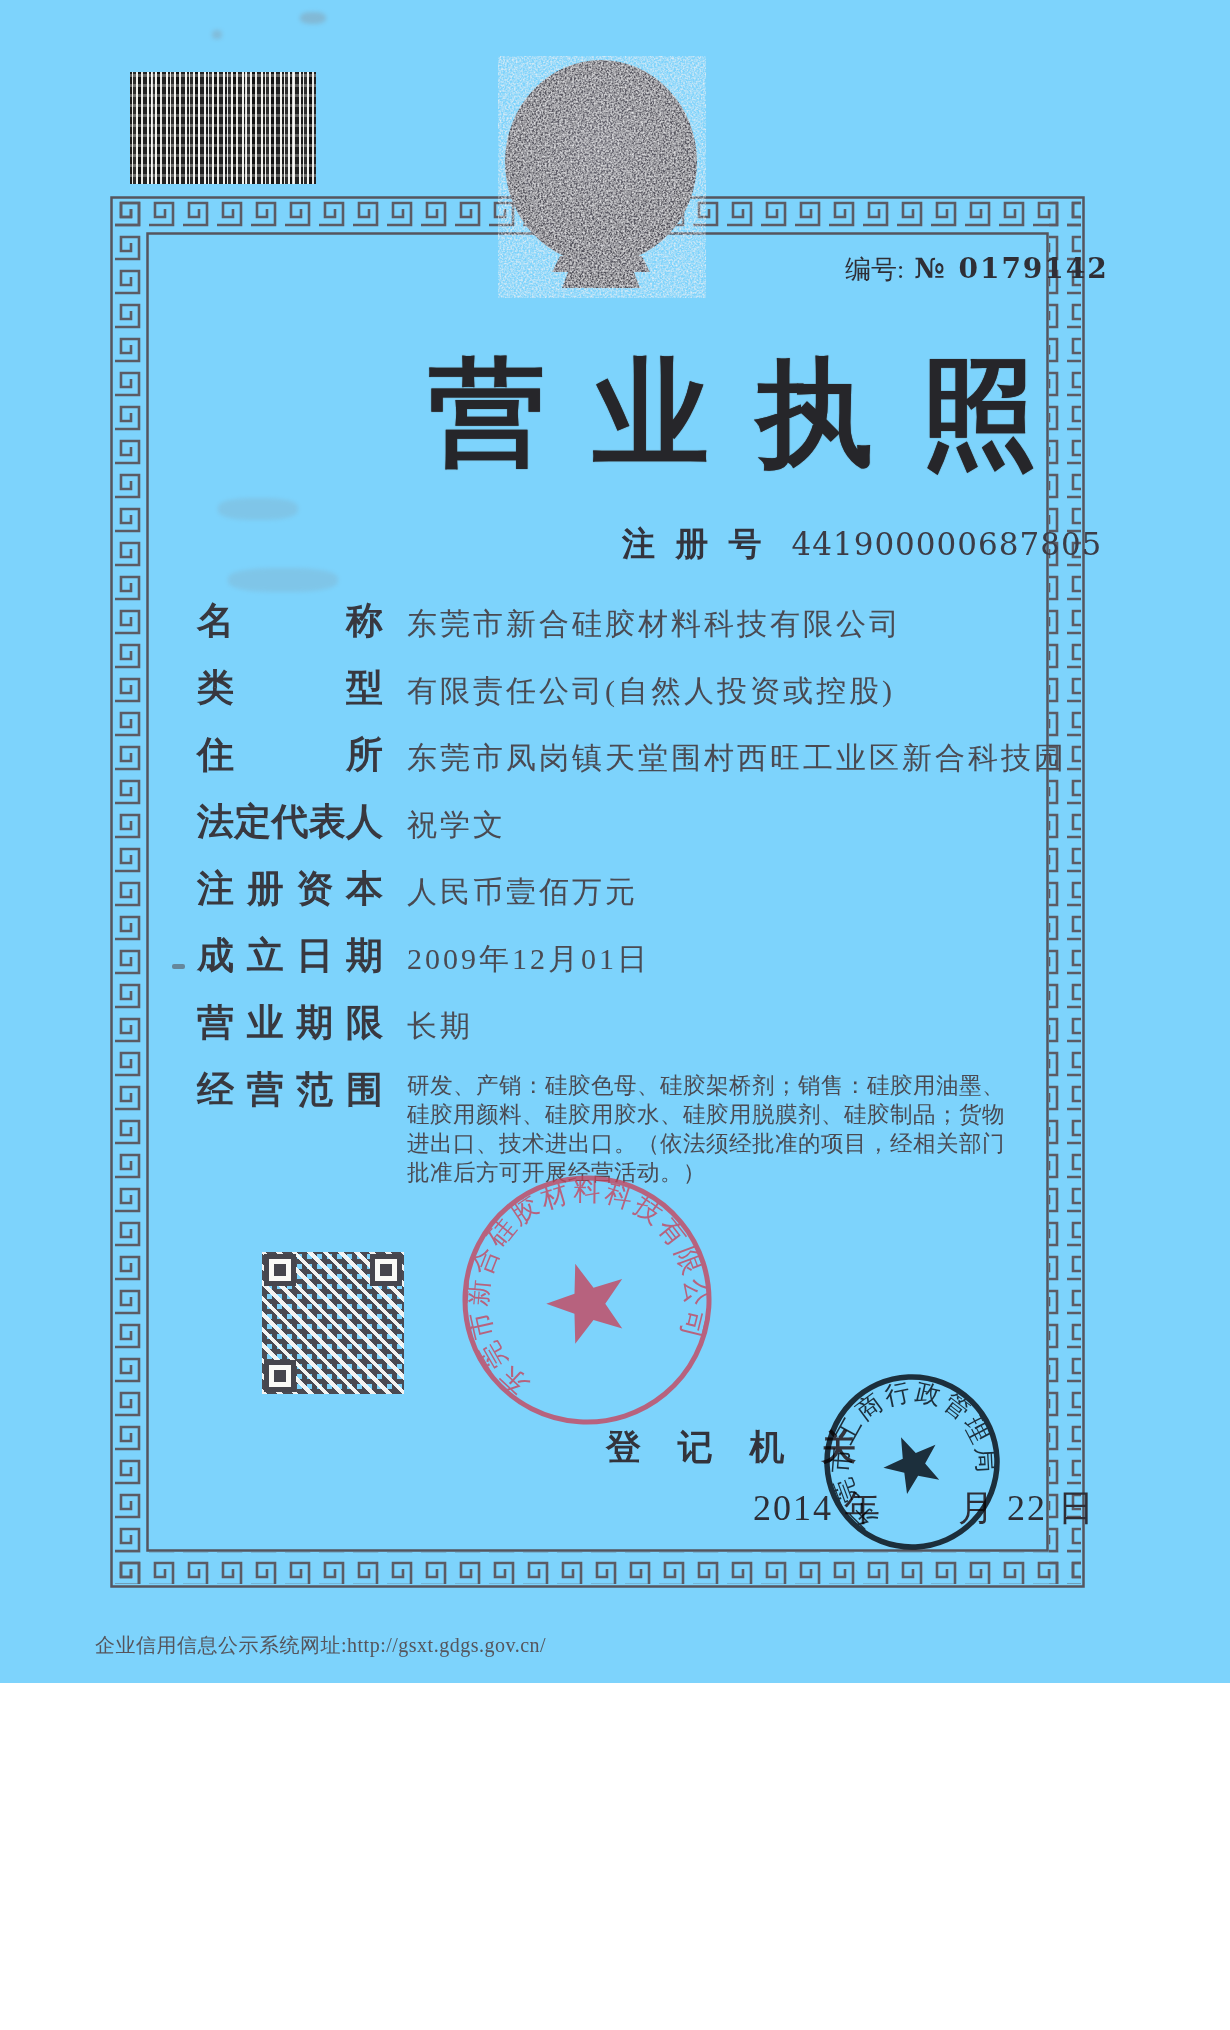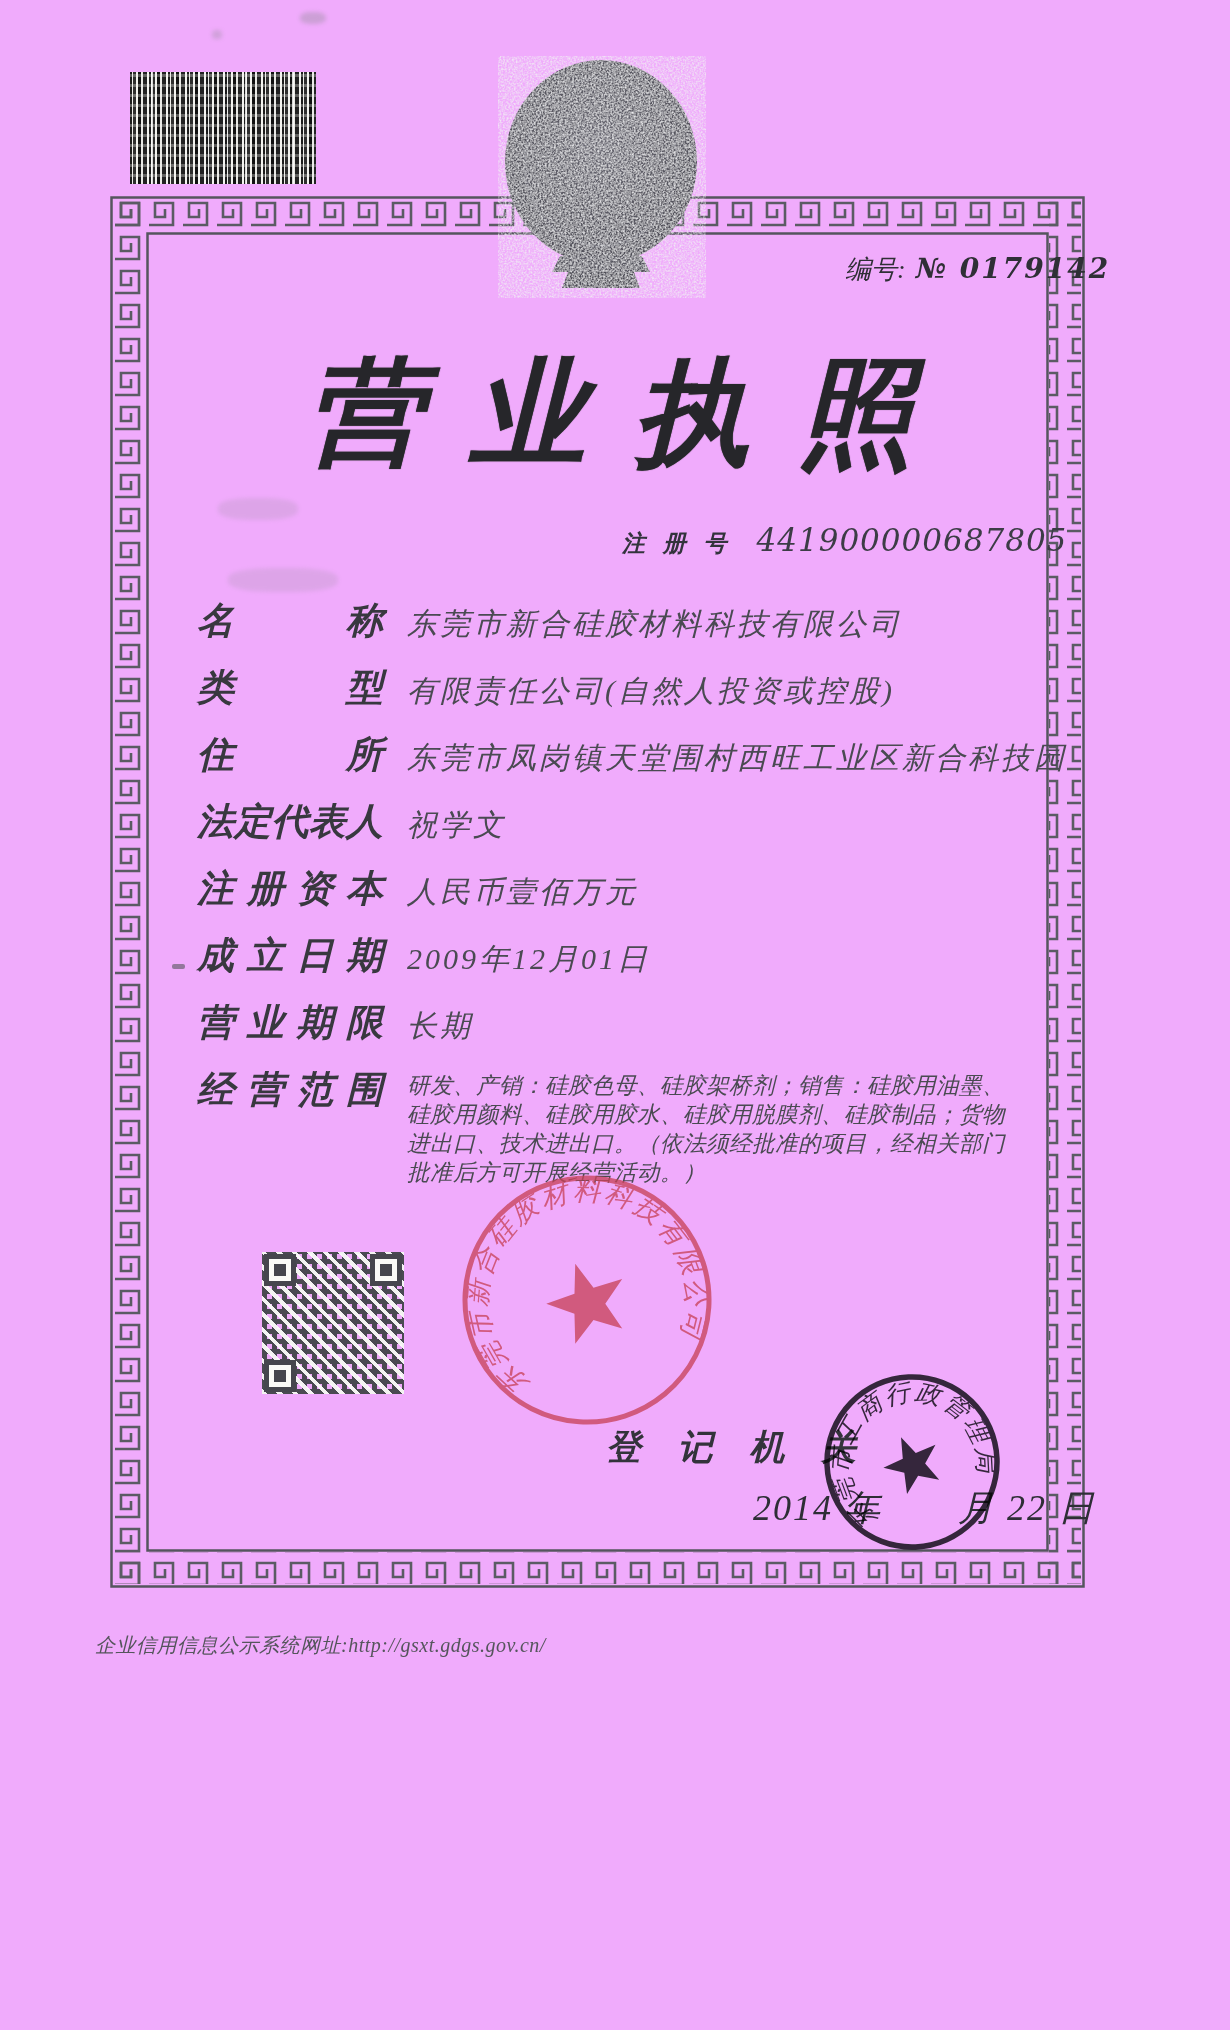--- a/index.html
+++ b/index.html
@@ -1,35 +1,35 @@
 <!DOCTYPE html>
 <html><head>
 <meta charset="utf-8">
 <style>
   html,body{margin:0;padding:0;background:#ffffff;}
-  .page{position:relative;width:1230px;height:2030px;background:#f0abfc;overflow:hidden;
-        font-family:"Liberation Serif", serif;color:#3a3a42;font-style:italic;}
+  .page{position:relative;width:1230px;height:1683px;background:#7dd3fc;overflow:hidden;
+        font-family:"Liberation Serif", serif;color:#3a3a42;}
   
   .barcode{position:absolute;left:130px;top:72px;width:186px;height:112px;
     background:
       repeating-linear-gradient(90deg, rgba(250,250,248,0) 0 21px, rgba(250,250,248,.85) 21px 23px, rgba(250,250,248,0) 23px 47px),
       repeating-linear-gradient(0deg, rgba(244,244,240,0) 0 7px, rgba(244,244,240,.30) 7px 10px),
       repeating-linear-gradient(90deg,#1c1c1c 0 2px,#eeeeea 2px 3px,#2e2e2e 3px 6px,#f2f2ee 6px 8px,#111 8px 11px,#e8e8e4 11px 13px,#222 13px 17px,#f4f4f0 17px 19px);
     filter:blur(.4px);}
   
   .frame{position:absolute;left:110px;top:196px;z-index:1;}
   .emblem{position:absolute;left:498px;top:56px;z-index:2;filter:blur(.3px);}
   
   .serial{position:absolute;left:845px;top:252px;z-index:3;font-size:26px;color:#2f2f36;white-space:nowrap;}
   .serial .num{font-family:"DejaVu Serif",serif;font-weight:bold;font-size:28px;letter-spacing:2px;margin-left:10px;}
-  .title{position:absolute;left:135px;top:336px;width:950px;z-index:3;text-align:center;
+  .title{position:absolute;left:135px;top:336px;width:950px;z-index:3;text-align:right;
     font-family:"DejaVu Sans",sans-serif;font-weight:bold;font-size:116px;letter-spacing:48px;text-indent:48px;
     color:#26262a;text-shadow:0 0 1px #3a3a3a;}
   .regno{position:absolute;left:622px;top:522px;z-index:3;display:flex;align-items:baseline;color:#33333c;white-space:nowrap;}
-  .regno .lab{font-size:23px;font-weight:600;letter-spacing:6px;}
+  .regno .lab{font-size:33px;font-weight:600;letter-spacing:6px;}
   .regno .num{font-size:31px;margin-left:24px;font-family:"DejaVu Serif",serif;letter-spacing:1px;color:#3c3c46;}
   
   .fields{position:absolute;left:197px;top:598px;width:872px;z-index:3;}
   .frow{display:flex;align-items:flex-start;margin-bottom:19px;min-height:48px;}
   .flabel{width:186px;flex:0 0 186px;display:flex;justify-content:space-between;
     font-size:37px;font-weight:700;color:#38383f;line-height:1.25;}
   .fvalue{margin-left:24px;font-size:30px;letter-spacing:3px;color:#4a4a52;padding-top:6px;}
   .frow.scope .fvalue{font-size:22.5px;line-height:29px;letter-spacing:.5px;width:600px;padding-top:4px;}
   
   .qr{position:absolute;left:262px;top:1252px;width:142px;height:142px;z-index:3;

